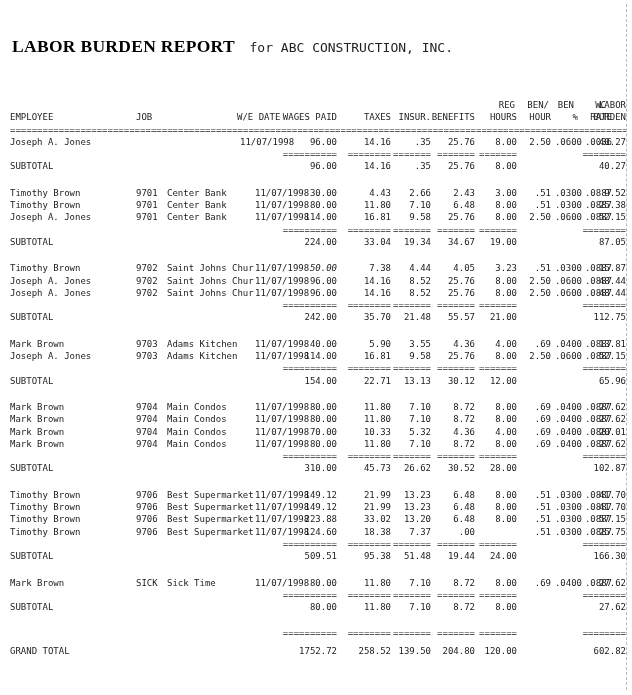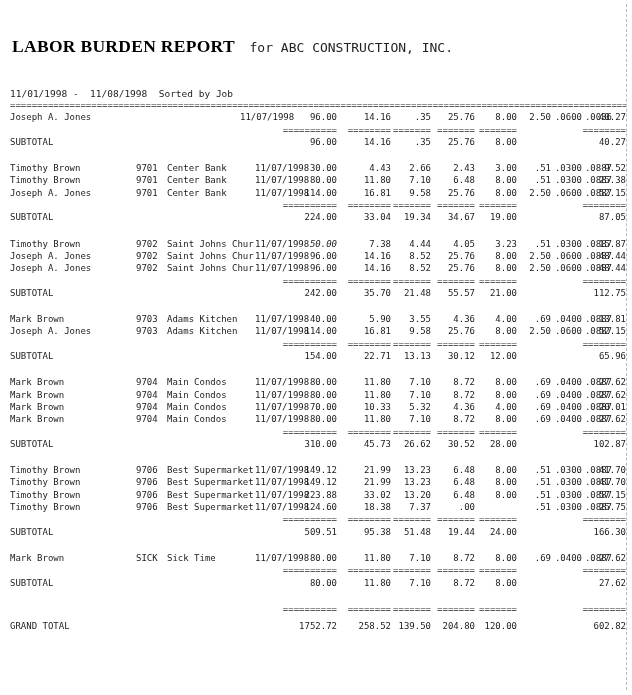--- a/index.html
+++ b/index.html
@@ -33,23 +33,43 @@
 <body>
 
 <div class="page">
 
   <div class="title-row">
     <span class="report-title">LABOR BURDEN REPORT</span>
     <span class="report-subtitle">for ABC CONSTRUCTION, INC.</span>
   </div>
 
 
-  <div class="period-line">11/01/1998 -  11/08/1998  Sorted by Job</div>
 
   <div class="rpt">
+    <div class="line">
+      <span class="cell" style="right:117px">REG</span>
+      <span class="cell" style="right:83px">BEN/</span>
+      <span class="cell" style="right:58px">BEN</span>
+      <span class="cell" style="right:26px">WC</span>
+      <span class="cell" style="right:6px">LABOR</span>
+    </div>
+    <div class="line">
+      <span class="cell" style="left:10px">EMPLOYEE</span>
+      <span class="cell" style="left:136px">JOB</span>
+      <span class="cell" style="left:237px">W/E DATE</span>
+      <span class="cell" style="right:295px">WAGES PAID</span>
+      <span class="cell" style="right:241px">TAXES</span>
+      <span class="cell" style="right:201px">INSUR.</span>
+      <span class="cell" style="right:157px">BENEFITS</span>
+      <span class="cell" style="right:115px">HOURS</span>
+      <span class="cell" style="right:81px">HOUR</span>
+      <span class="cell" style="right:54px">%</span>
+      <span class="cell" style="right:20px">RATE</span>
+      <span class="cell" style="right:6px">BURDEN</span>
+    </div>
     <div class="rule-line">
       <span class="rule-text">========================================================================================================================</span>
     </div>
     <div id="rows">
         <div class="line">
           <span class="cell" style="left: 10px;">Joseph A. Jones</span>
           <span class="cell" style="left: 240px;">11/07/1998</span>
           <span class="cell" style="right: 295px;">96.00</span>
           <span class="cell" style="right: 241px;">14.16</span>
           <span class="cell" style="right: 201px;">.35</span>

